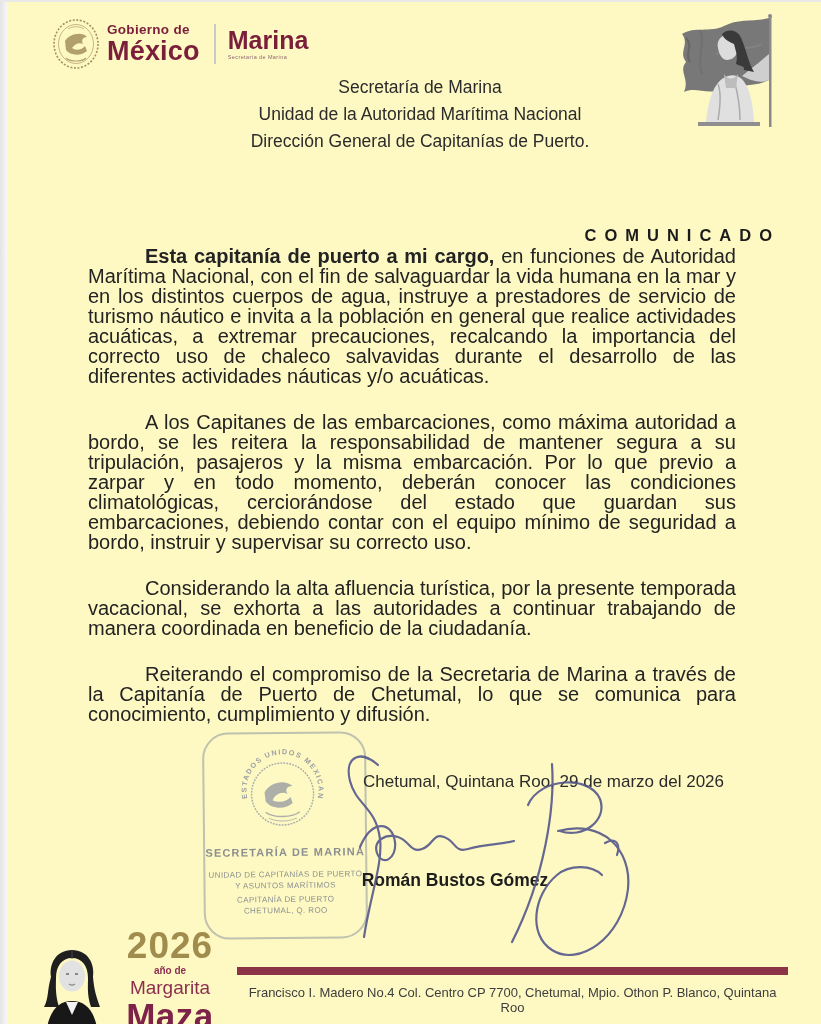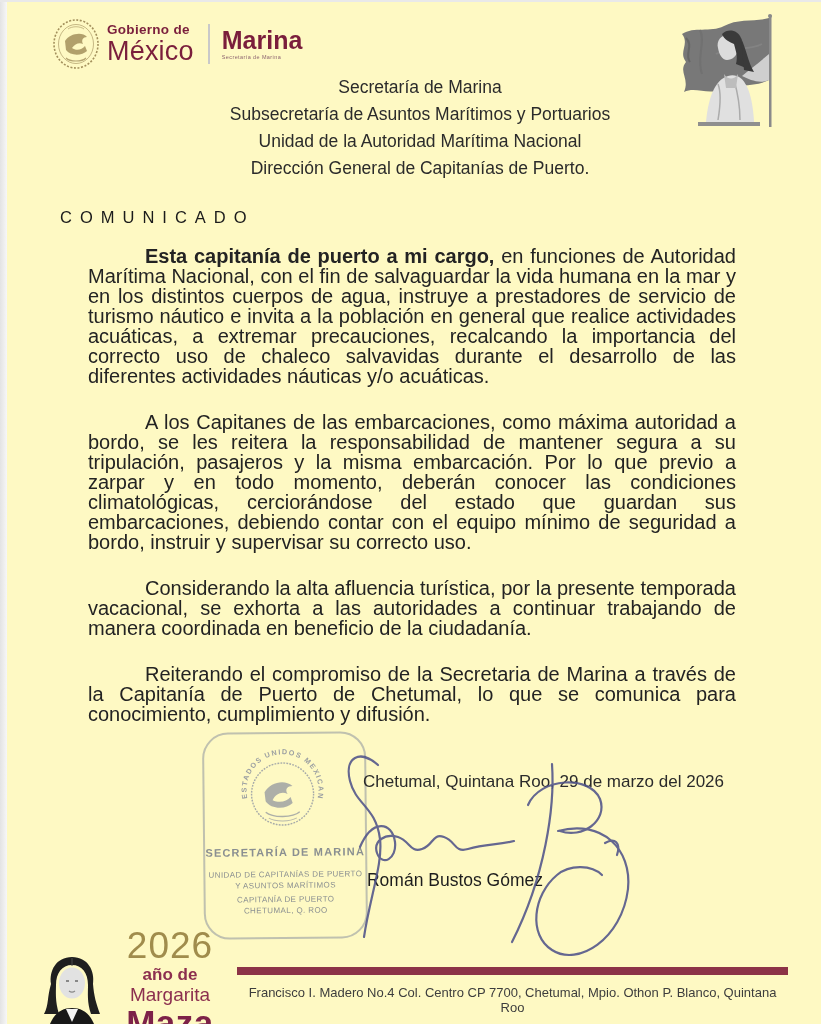--- a/index.html
+++ b/index.html
@@ -7,32 +7,32 @@
     position:relative;width:821px;height:1024px;background:#fef9c3;
     font-family:"Liberation Sans",sans-serif;color:#222;overflow:hidden;
     margin:2px auto;
   }
   .photo-edge{position:absolute;left:0;top:0;bottom:0;width:7px;
     background:linear-gradient(to right,#e3e3e3,#f7f7f7);}
   
   .gov-logo{position:absolute;left:52px;top:16px;display:flex;align-items:center;}
   .gov-text{margin-left:7px;line-height:1;}
   .gov-line1{font-size:13.5px;font-weight:bold;color:#7a1e3c;letter-spacing:.3px;}
-  .gov-line2{font-size:27px;font-weight:400;color:#7a1e3c;margin-top:1px;letter-spacing:.2px;}
+  .gov-line2{font-size:27px;font-weight:700;color:#7a1e3c;margin-top:1px;letter-spacing:.2px;}
   .logo-divider{width:2px;height:40px;background:#c9c9c9;margin:0 12px 0 14px;}
   .marina-block{line-height:1;}
   .marina{font-size:25px;font-weight:bold;color:#7a1e3c;}
   .marina-sub{font-size:5.5px;color:#8d6570;margin-top:2px;letter-spacing:.4px;}
   .flag-woman{position:absolute;left:666px;top:12px;}
   
   .org-lines{position:absolute;left:60px;top:72px;width:720px;text-align:center;
     font-size:17.5px;line-height:27px;color:#2b2b2b;}
   .org-lines div{white-space:nowrap;}
-  .doc-title{position:absolute;left:60px;top:206px;width:720px;text-align:left;
-    font-size:16.5px;font-weight:normal;letter-spacing:8px;color:#1b1b1b;}
+  .doc-title{position:absolute;left:60px;top:224px;width:720px;text-align:right;
+    font-size:16.5px;font-weight:bold;letter-spacing:8px;color:#1b1b1b;}
   
   .body-text{position:absolute;left:88px;top:244px;width:648px;
     font-size:20px;line-height:20px;text-align:justify;color:#232323;}
   .para{margin:0 0 26px 0;text-indent:57px;}
   .bold{font-weight:bold;}
   
   .sig-area{position:absolute;left:0;top:728px;width:821px;height:265px;}
   .stamp{position:absolute;left:203px;top:2px;width:160px;height:203px;
     border:2px solid rgba(140,147,159,.55);border-radius:26px;transform:rotate(-.6deg);
     z-index:1;}
@@ -42,27 +42,27 @@
   .stamp-l1{top:112px;font-size:11px;font-weight:bold;letter-spacing:1.2px;}
   .stamp-l2{top:136px;font-size:8px;letter-spacing:.4px;}
   .stamp-l3{top:147px;font-size:8px;letter-spacing:.4px;}
   .stamp-l4{top:161px;font-size:8px;letter-spacing:.4px;}
   .stamp-l5{top:172px;font-size:8px;letter-spacing:.4px;}
   .date-line{position:absolute;left:363px;top:42px;font-size:17px;color:#2b2b2b;
     white-space:nowrap;z-index:2;}
   .sig-title{position:absolute;left:155px;top:110px;width:600px;text-align:center;
     font-size:17.5px;font-weight:bold;color:#1d1d1d;z-index:2;}
   .sig-name{position:absolute;left:155px;top:140px;width:600px;text-align:center;
-    font-size:17.5px;font-weight:normal;color:#1d1d1d;z-index:2;}
+    font-size:17.5px;font-weight:bold;color:#1d1d1d;z-index:2;}
   .signature{position:absolute;left:300px;top:17px;z-index:5;}
   
   .maza-block{position:absolute;left:38px;top:925px;display:flex;align-items:flex-end;}
   .maza-text{width:124px;text-align:center;line-height:1;margin-left:2px;}
-  .maza-year{font-size:37px;font-weight:400;color:#a08c4c;letter-spacing:1px;}
-  .maza-l1{font-size:17px;font-weight:600;color:#8c2f4f;margin-top:2px;}
+  .maza-year{font-size:37px;font-weight:700;color:#a08c4c;letter-spacing:1px;}
+  .maza-l1{font-size:10px;font-weight:600;color:#8c2f4f;margin-top:2px;}
   .maza-l2{font-size:19px;font-weight:normal;color:#8c2f4f;margin-top:2px;}
   .maza-l3{font-size:35px;font-weight:800;color:#7d2248;margin-top:1px;letter-spacing:.5px;}
   .footer-bar{position:absolute;left:237px;top:965px;width:551px;height:8px;background:#8c3347;}
   .footer-address{position:absolute;left:237px;top:983px;width:551px;text-align:center;
     font-size:13px;color:#3d3d3d;}
 </style>
 </head>
 <body>
 
 <div class="page">
@@ -99,21 +99,20 @@
     <path d="M56,20 C62,14 72,16 75,24 C78,32 76,44 80,54 L70,50 C72,42 70,38 68,30 C64,28 58,26 56,20 Z" fill="#3a3a3a"></path>
     <path d="M75,24 C80,34 82,48 88,58 L78,56 Z" fill="#3a3a3a"></path>
     <path d="M40,108 C42,86 48,66 62,62 C76,58 86,72 88,108 Z" fill="#e0e0e0"></path>
     <path d="M52,70 C56,80 54,94 52,106 M68,66 C72,80 74,94 74,106" fill="none" stroke="#ababab" stroke-width="1.5"></path>
     <path d="M58,60 C62,66 68,66 72,60 L70,74 L60,74 Z" fill="#bdbdbd"></path>
     <rect x="32" y="108" width="62" height="4" fill="#8f8f8f"></rect>
   </svg>
 
   <div class="org-lines">
     <div>Secretaría de Marina</div>
-    <div>Subsecretaría de Asuntos Marítimos y Portuarios</div>
     <div>Unidad de la Autoridad Marítima Nacional</div>
     <div>Dirección General de Capitanías de Puerto.</div>
   </div>
 
   <div class="doc-title">COMUNICADO</div>
 
   <main class="body-text">
     <p class="para"><span class="bold">Esta capitanía de puerto a mi cargo,</span><span> en funciones de Autoridad Marítima Nacional, con el fin de salvaguardar la vida humana en la mar y en los distintos cuerpos de agua, instruye a prestadores de servicio de turismo náutico e invita a la población en general que realice actividades acuáticas, a extremar precauciones, recalcando la importancia del correcto uso de chaleco salvavidas durante el desarrollo de las diferentes actividades náuticas y/o acuáticas.</span></p>
     <p class="para">A los Capitanes de las embarcaciones, como máxima autoridad a bordo, se les reitera la responsabilidad de mantener segura a su tripulación, pasajeros y la misma embarcación. Por lo que previo a zarpar y en todo momento, deberán conocer las condiciones climatológicas, cerciorándose del estado que guardan sus embarcaciones, debiendo contar con el equipo mínimo de seguridad a bordo, instruir y supervisar su correcto uso.</p>
     <p class="para">Considerando la alta afluencia turística, por la presente temporada vacacional, se exhorta a las autoridades a continuar trabajando de manera coordinada en beneficio de la ciudadanía.</p>

